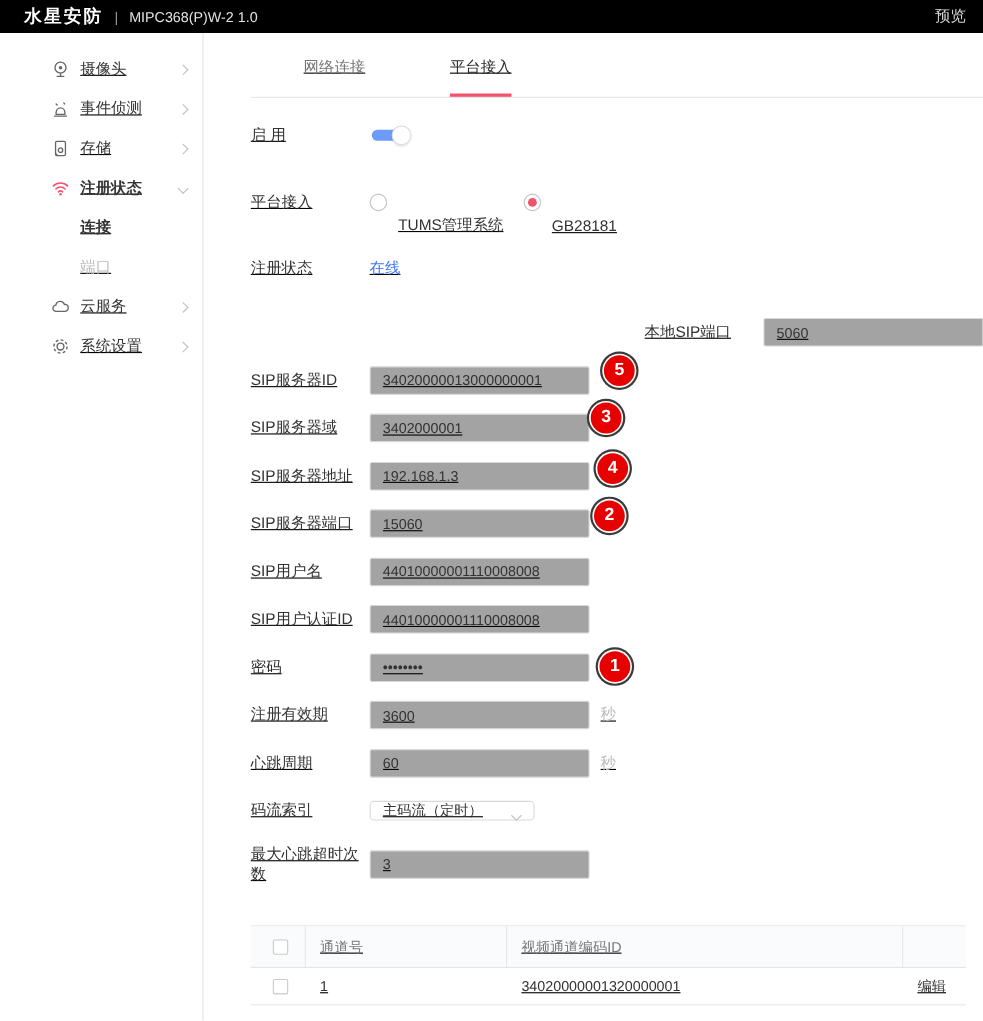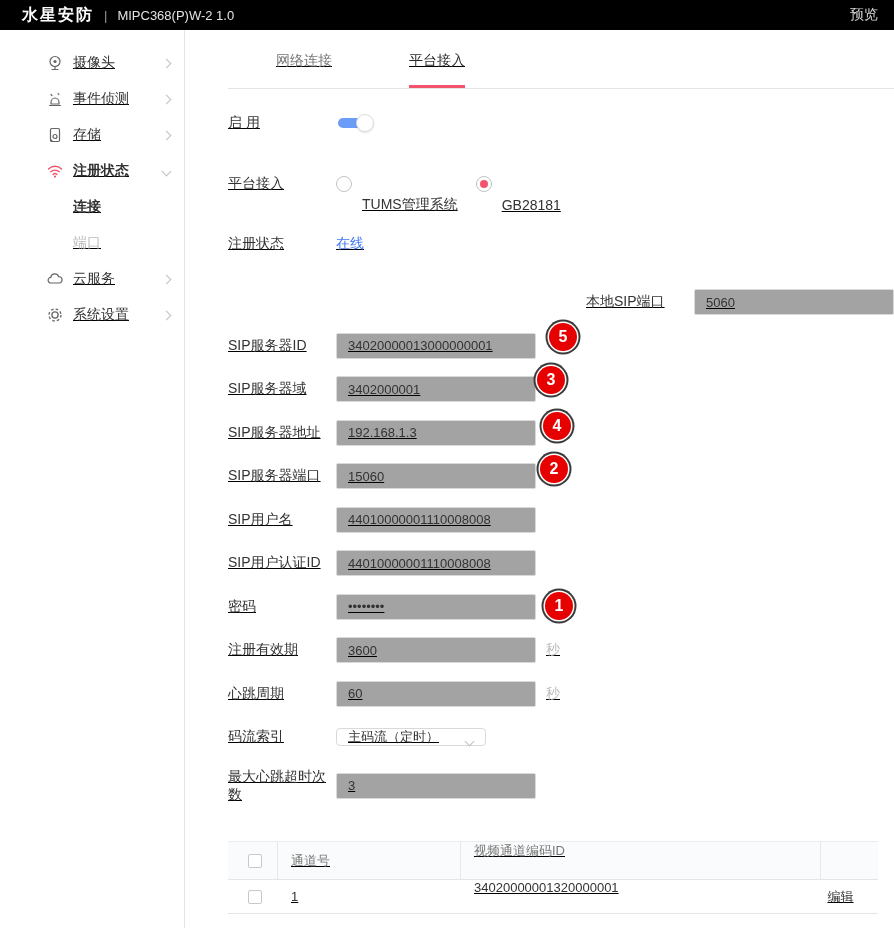--- a/index.html
+++ b/index.html
@@ -73,22 +73,22 @@
   .badge.b4{left:315px;top:-8px;}
   .badge.b2{left:312px;top:-8px;}
   .badge.b1{left:317px;top:-2px;}
 
   
   .table{width:650px;margin:37.5px 0 0 0;}
   .thead{height:39px;background:#fafbfc;border-top:1px solid #ececec;border-bottom:1px solid var(--line);display:flex;align-items:center;}
   .trow{height:34px;border-bottom:1px solid var(--line);display:flex;align-items:center;}
   .col-check{width:50px;padding-left:20px;height:100%;display:flex;align-items:center;}
   .col-channel{width:183px;padding-left:13px;height:100%;display:flex;align-items:center;}
-  .col-video{width:360px;padding-left:13px;height:100%;display:flex;}
-  .col-action{flex:1;height:100%;display:flex;align-items:center;justify-content:center;padding-right:18px;}
+  .col-video{width:360px;padding-left:13px;height:100%;display:flex;align-items:center;}
+  .col-action{flex:1;height:100%;display:flex;align-items:center;justify-content:flex-end;padding-right:18px;}
   .thead .col-check,.thead .col-channel,.thead .col-video{border-right:1px solid #e8e8e8;}
   .thead span{font-size:13px;color:#777;}
   .trow span{font-size:13px;color:var(--text);}
   .edit-link{font-size:13px;color:var(--blue);cursor:pointer;}
   .cbx{appearance:none;-webkit-appearance:none;width:14px;height:14px;border:1px solid #c9c9c9;border-radius:2px;background:#fff;cursor:pointer;margin:0;}
 
   
   .save-btn{margin-top:37px;width:74px;height:26px;background:var(--accent);border:none;border-radius:3px;color:#fff;font-size:13px;cursor:pointer;}
 
   svg.ic{display:block;}

